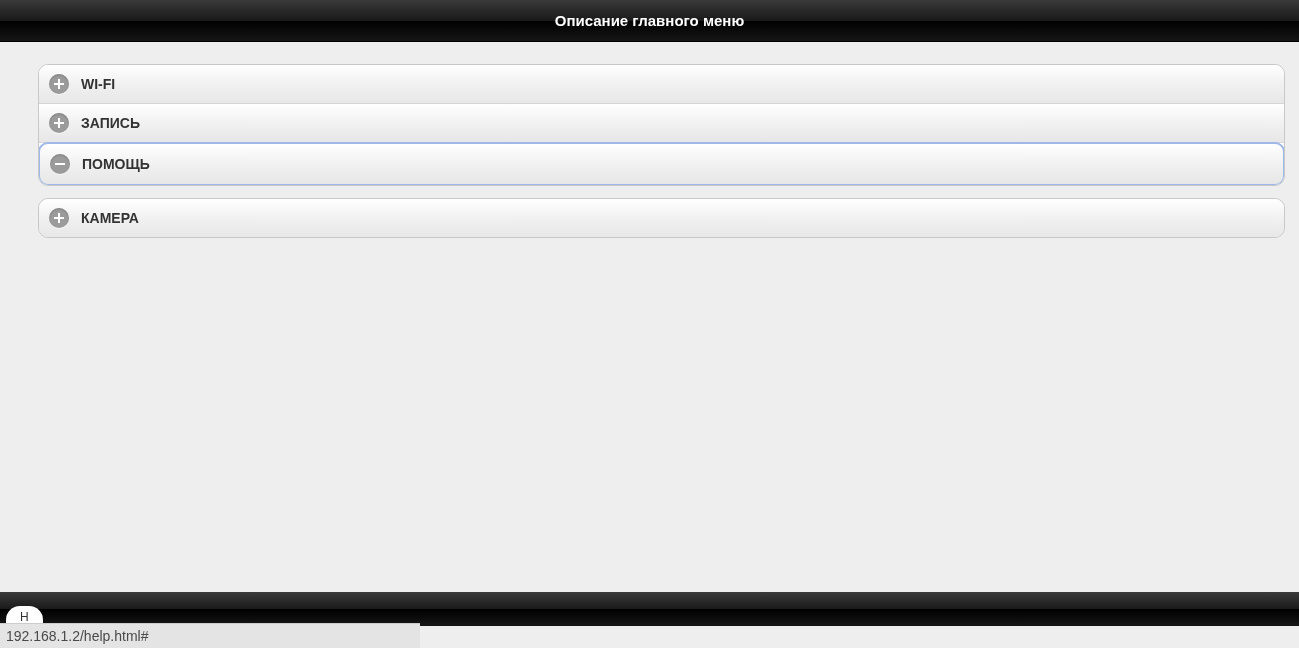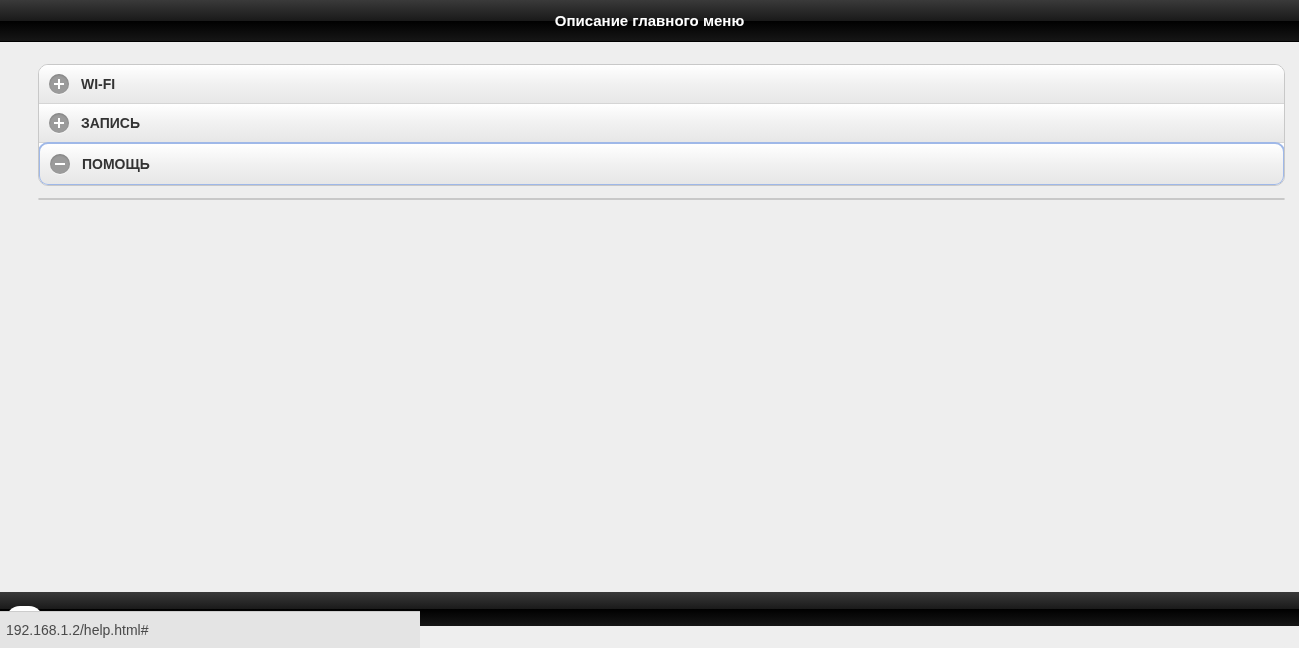--- a/index.html
+++ b/index.html
@@ -122,21 +122,21 @@
   }
   .status-bar {
     position: absolute;
     left: 0;
     bottom: 0;
     width: 420px;
     height: 22px;
     background: #e4e4e4;
     color: #4a4a4a;
     font-size: 14px;
-    padding: 18px 6px;
+    padding: 12px 6px;
     display: flex;
     align-items: center;
     border-top: 1px solid #ccc;
   }
 </style>
 </head>
 <body>
 
 <div class="viewport">
 
@@ -178,20 +178,30 @@
               </svg>
           </span>
           <span>ПОМОЩЬ</span>
         </div>
       </div>
 
     </div>
 
     <div class="accordion-group">
 
+      <div class="accordion-item">
+        <div class="accordion-header">
+          <span class="icon-circle">
+            <svg width="12" height="12" viewBox="0 0 12 12">
+                <path d="M5 1h2v10H5z M1 5h10v2H1z" fill="#ffffff"></path>
+              </svg>
+          </span>
+          <span>КАМЕРА</span>
+        </div>
+      </div>
 
 
 
     </div>
 
   </div>
 
   <div class="footer-bar">
     <div class="footer-tab">
       <span>Н</span>

